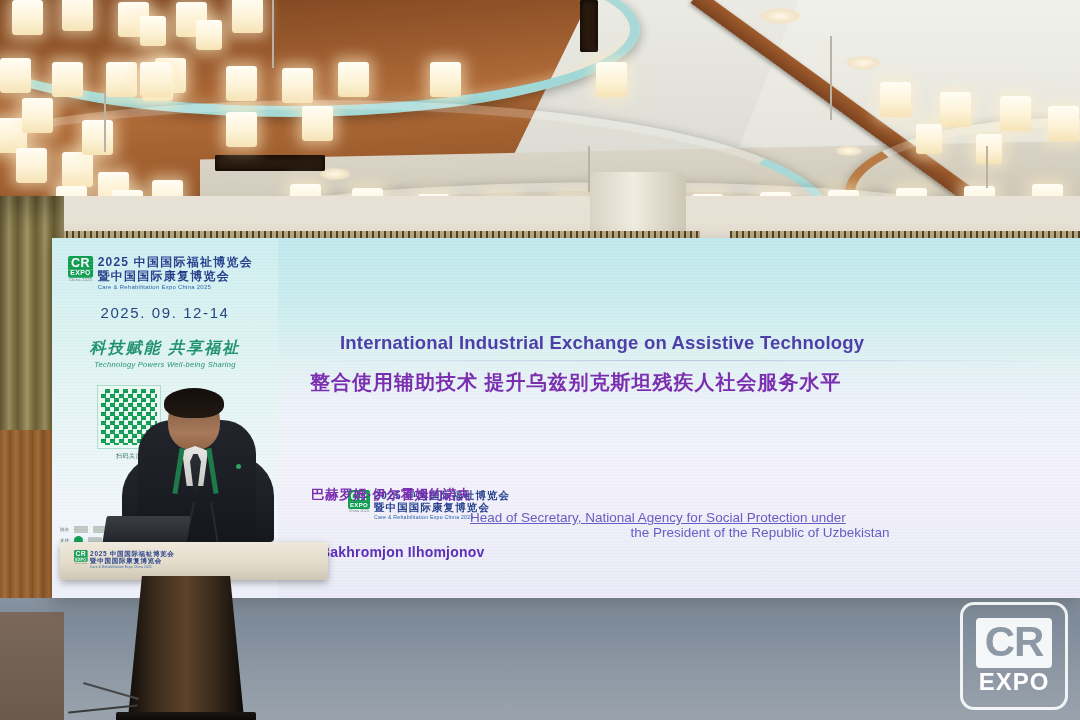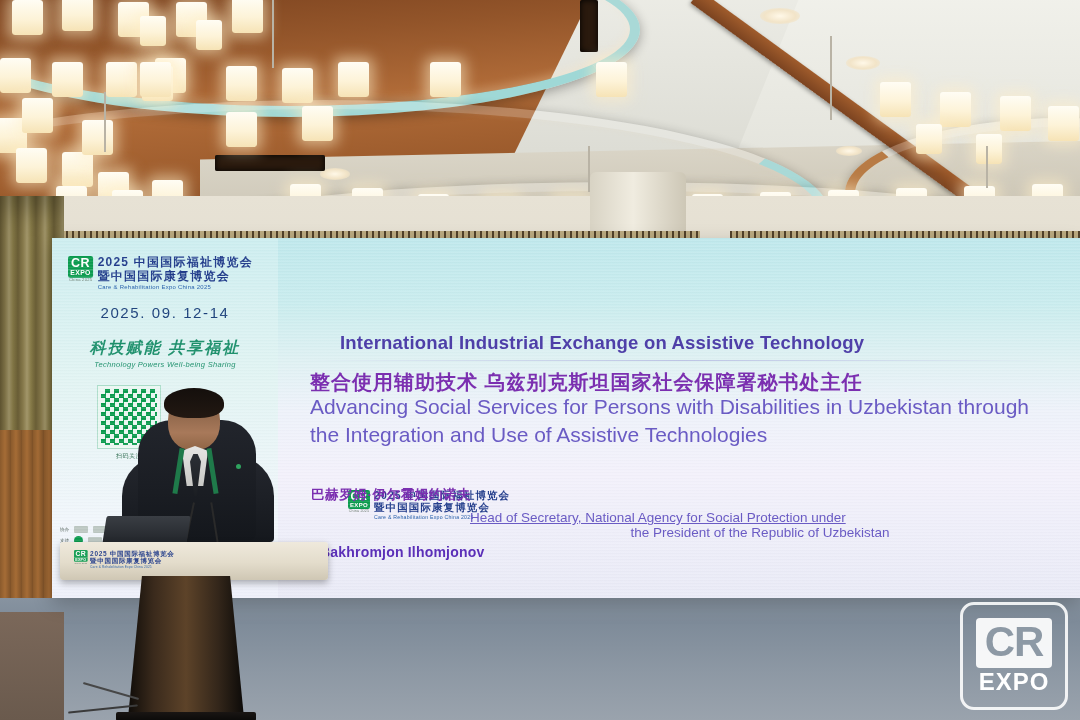--- a/index.html
+++ b/index.html
@@ -471,22 +471,21 @@
       <div class="crtxt">
         <div class="l1">2025 中国国际福祉博览会</div>
         <div class="l2">暨中国国际康复博览会</div>
         <div class="l3">Care &amp; Rehabilitation Expo China 2025</div>
       </div>
     </div>
   </div>
 
   <div class="main-title-en">International Industrial Exchange on Assistive Technology</div>
   <div class="divider"></div>
-  <div class="sub-cn">整合使用辅助技术 乌兹别克斯坦国家社会保障署秘书处主任</div>
-  <div class="sub-en">Advancing Social Services for Persons with Disabilities in Uzbekistan through the Integration and Use of Assistive Technologies</div>
+  <div class="sub-cn">整合使用辅助技术 提升乌兹别克斯坦残疾人社会服务水平</div>
 
   <div class="spk-cn-name">巴赫罗姆·伊尔霍姆约诺夫</div>
   <div class="spk-en-name">Bakhromjon Ilhomjonov</div>
   <div class="spk-en-title">Head of Secretary, National Agency for Social Protection under</div>
   <div class="spk-en-title2">the President of the Republic of Uzbekistan</div>
 
   <div class="podium-wrap">
     <div class="speaker-shoulders"></div>
     <div class="speaker-body"></div>
     <div class="speaker-head"></div>

